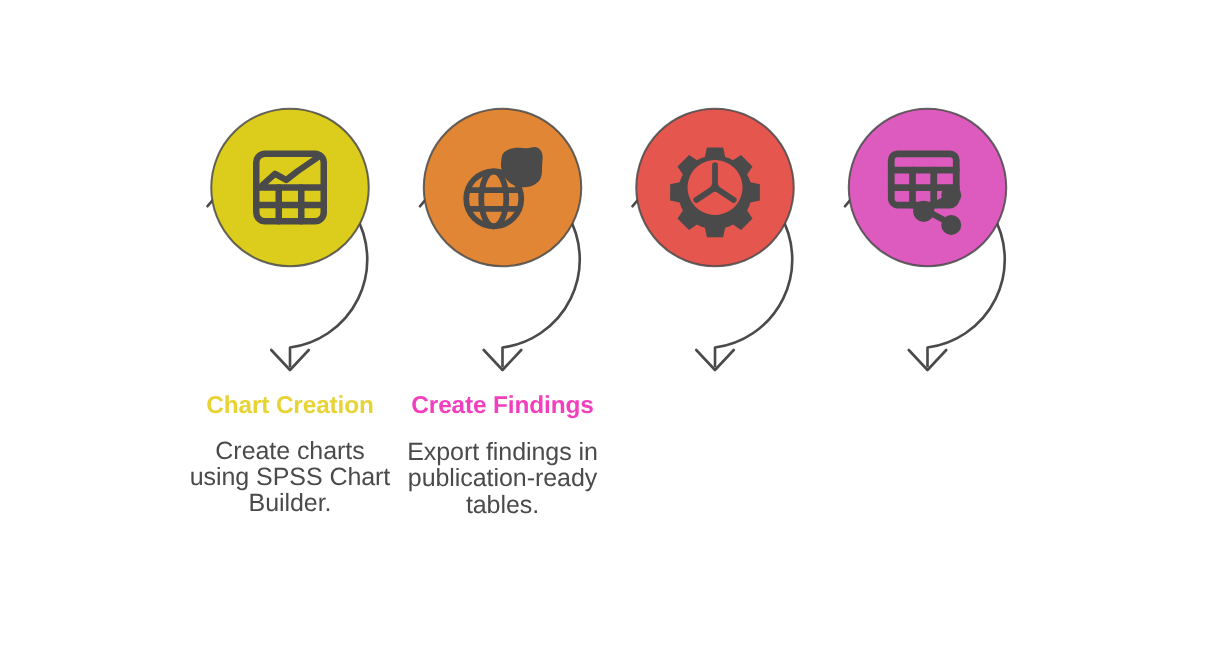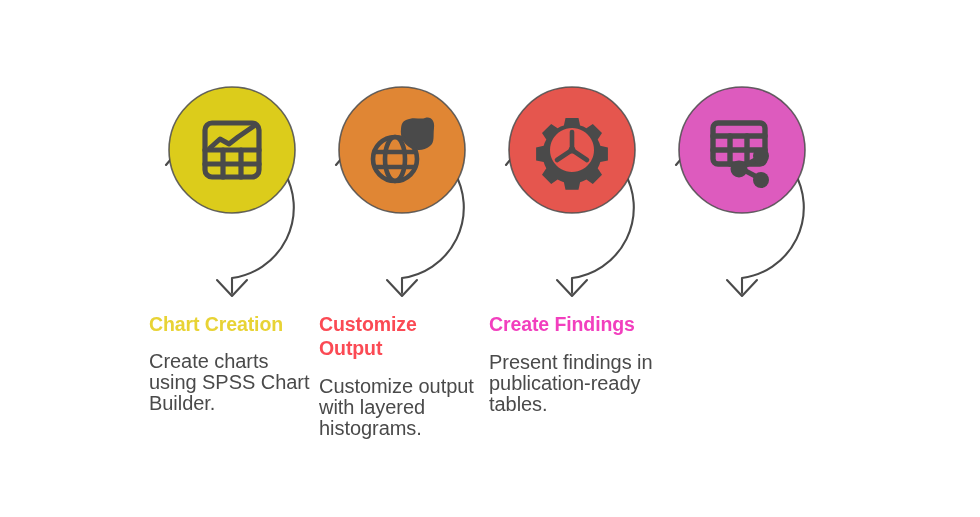--- a/index.html
+++ b/index.html
@@ -53,20 +53,21 @@
     top: 312px;
     width: 700px;
     height: 160px;
     display: flex;
     flex-direction: row;
   }
 
   .step-text {
     width: 170px;
     flex: 0 0 170px;
+    text-align: center;
     padding: 0 2px;
     box-sizing: border-box;
   }
 
   .step-heading {
     font-size: 19.5px;
     font-weight: bold;
     line-height: 24px;
     letter-spacing: -0.1px;
     margin: 0 0 16px 0;
@@ -197,25 +198,21 @@
   </div>
 
   <div class="labels-row">
 
     <div class="step-text col-0">
       <p class="step-heading" style="color:#E8D335">Chart Creation</p>
       <p class="step-body">Create charts using SPSS Chart Builder.</p>
     </div>
 
 
-    <div class="step-text col-2">
-      <p class="step-heading" style="color:#FB4A54">Customize Output</p>
-      <p class="step-body">Customize output with layered histograms.</p>
-    </div>
 
     <div class="step-text col-3">
       <p class="step-heading" style="color:#F23FBE">Create Findings</p>
-      <p class="step-body">Present findings in publication-ready tables.</p>
+      <p class="step-body">Export findings in publication-ready tables.</p>
     </div>
 
   </div>
 
 </div>
 
 </body></html>

